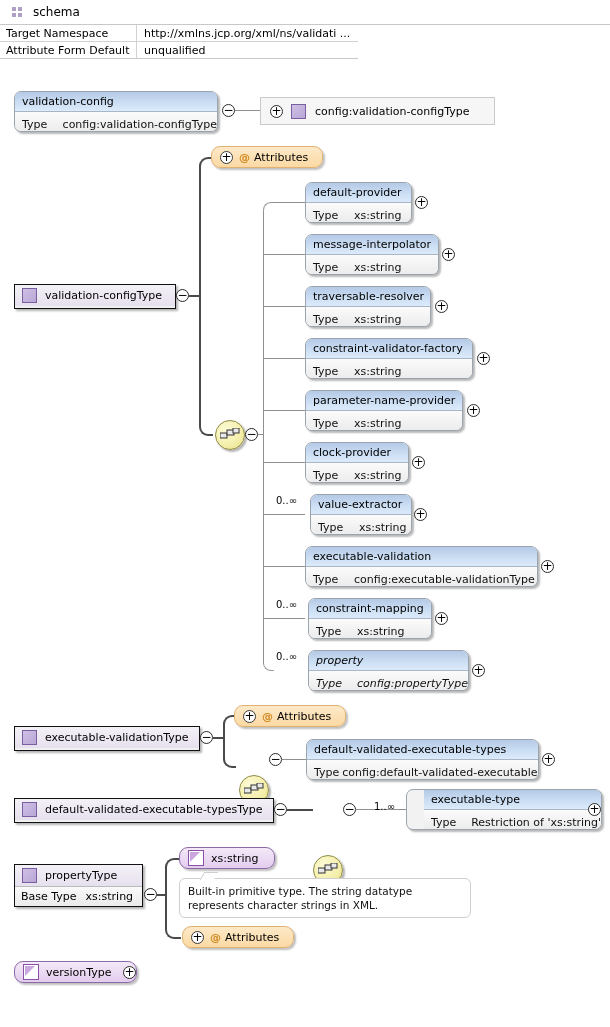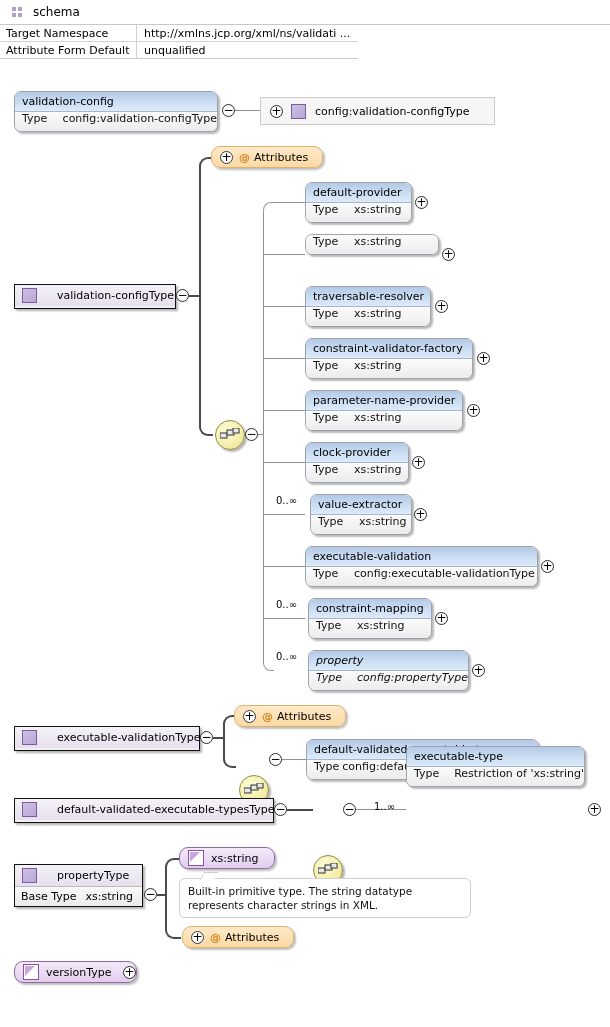--- a/index.html
+++ b/index.html
@@ -42,21 +42,21 @@
     background:#f2f2f2;
     box-shadow:2px 2px 2px rgba(0,0,0,0.28);
   }
   .elbox .hdr{
     height:19px;line-height:19px;padding:0 7px;font-size:11px;
     background:linear-gradient(to bottom,#b4c9e6 0%,#c9dcf2 50%,#dcebfb 100%);
     border-bottom:1px solid #a9b6c6;
     white-space:nowrap;
   }
   .elbox .typerow{
-    height:19px;display:flex;align-items:flex-start;font-size:11px;
+    height:19px;display:flex;align-items:flex-end;font-size:11px;
     background:linear-gradient(to bottom,#fbfbfb,#ececec);
     white-space:nowrap;
   }
   .elbox .typerow .tk{width:38px;padding-left:7px;color:#111;}
   .elbox .typerow .tv{padding-left:3px;color:#111;}
 
   
   .pill{
     border:1px solid #9aa3ae;border-radius:9px;height:20px;
     display:flex;align-items:center;padding:0 8px;font-size:11px;
@@ -72,21 +72,21 @@
     background:linear-gradient(to bottom,#f4e9f8,#e3cdee);
   }
 
   
   .typebox{
     border:1px solid #111;background:#f0f0f0;
     box-shadow:2px 2px 2px rgba(0,0,0,0.3);
   }
   .typebox .trow1{
     height:21px;display:flex;align-items:center;padding:0 7px;font-size:11px;
-    background:linear-gradient(to bottom,#f4f1f7,#e6e0ee);white-space:nowrap;gap:12px;
+    background:linear-gradient(to bottom,#f4f1f7,#e6e0ee);white-space:nowrap;
   }
   .typebox .trow2{
     height:19px;display:flex;align-items:center;font-size:11px;
     border-top:1px solid #bbb;
     background:linear-gradient(to bottom,#fafafa,#eaeaea);white-space:nowrap;
   }
   .typebox .trow2 .tk{padding-left:6px;}
   .typebox .trow2 .tv{padding-left:9px;}
 
   
@@ -249,20 +249,21 @@
       <span class="tk">Type</span>
       <span class="tv">xs:string</span>
     </div>
   </div>
   <div class="abs tog" style="left:415px;top:196px;">
       <span>+</span>
     </div>
 
   <div class="abs hline" style="left:264px;top:254px;width:41px;"></div>
   <div class="abs elbox" style="left:305px;top:234px;width:132px;">
+    <div class="hdr">message-interpolator</div>
     <div class="typerow">
       <span class="tk">Type</span>
       <span class="tv">xs:string</span>
     </div>
   </div>
   <div class="abs tog" style="left:442px;top:248px;">
       <span>+</span>
     </div>
 
   <div class="abs hline" style="left:264px;top:306px;width:41px;"></div>
@@ -424,21 +425,21 @@
       <rect x="0" y="5" width="7" height="5" fill="#e9e9e9" stroke="#333" stroke-width="1"></rect>
       <rect x="7" y="2" width="7" height="5" fill="#e9e9e9" stroke="#333" stroke-width="1"></rect>
       <rect x="13" y="0" width="6" height="5" fill="#e9e9e9" stroke="#333" stroke-width="1"></rect>
     </svg>
   </div>
   <div class="abs tog" style="left:343px;top:803px;">
     <span>−</span>
   </div>
   <div class="abs hline" style="left:356px;top:809px;width:50px;"></div>
   <div class="abs card" style="left:374px;top:801px;">1..∞</div>
-  <div class="abs elbox" style="left:406px;top:746px;width:177px;">
+  <div class="abs elbox" style="left:406px;top:789px;width:177px;padding-left:17px;">
     <div class="hdr">executable-type</div>
     <div class="typerow">
       <span class="tk">Type</span>
       <span class="tv">Restriction of 'xs:string'</span>
     </div>
   </div>
   <div class="abs tog" style="left:588px;top:803px;">
       <span>+</span>
     </div>
 

